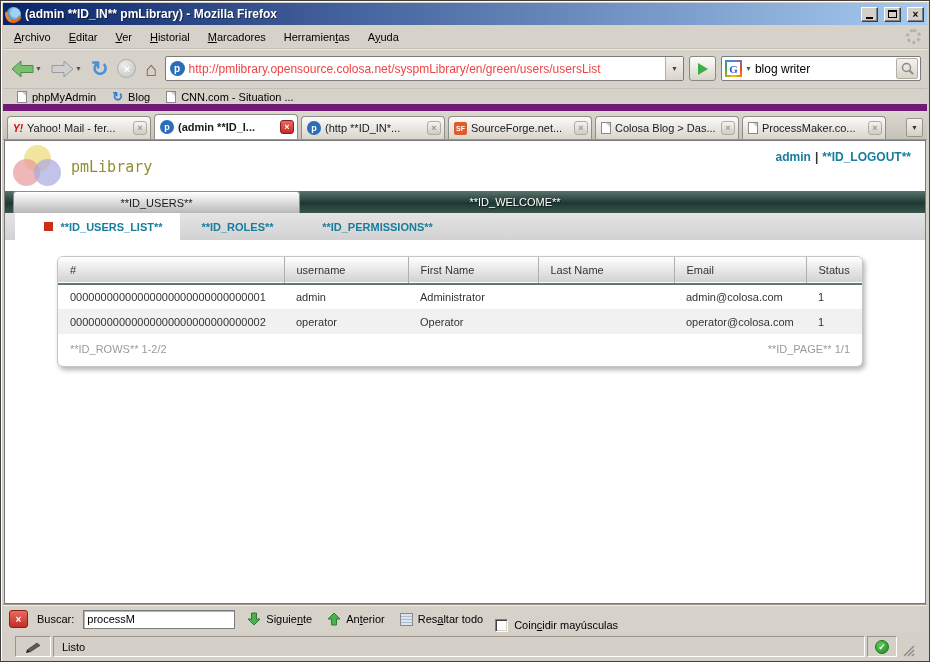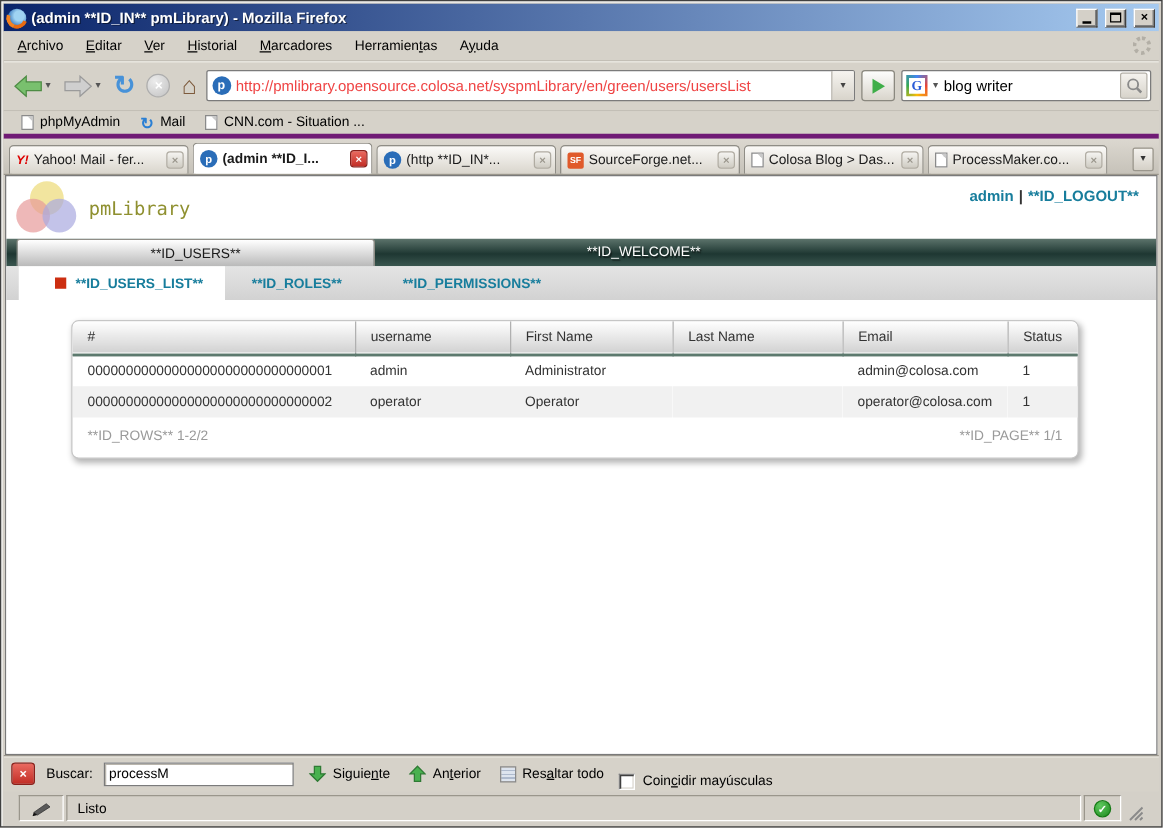--- a/index.html
+++ b/index.html
@@ -55,21 +55,21 @@
   .g-icon { width:17px; height:17px; border:2px solid transparent; flex:none;
             background:linear-gradient(#fff,#fff) padding-box, conic-gradient(#4285f4,#ea4335,#fbbc05,#34a853,#4285f4) border-box;
             display:flex; align-items:center; justify-content:center; font-family:"Liberation Serif",serif;
             font-weight:bold; font-size:11px; color:#2a5bd7; }
   .search-input { flex:1; border:none; outline:none; font-family:"Liberation Sans",sans-serif; font-size:12px; min-width:0; }
   .mag-btn { width:22px; height:21px; border:1px solid #b3afa6; border-radius:2px;
              background:linear-gradient(#f4f2ee,#d8d4cb); display:flex; align-items:center; justify-content:center; flex:none; }
 
   
   .bookmarkbar { height:22px; display:flex; align-items:center; gap:4px; padding:0 8px; background:#d6d2c9;
-                 border-bottom:4px solid #701a75; }
+                 border-bottom:7px solid #701a75; }
   .bookmark { display:flex; align-items:center; gap:5px; padding:2px 6px; }
   .ico-page { width:10px; height:12px; background:#fff; border:1px solid #8a8a8a; position:relative; flex:none; }
   .ico-page::after { content:""; position:absolute; top:0; right:0; border:2px solid #c9c9c9;
                      border-left-color:transparent; border-bottom-color:transparent; }
   .ico-sync { color:#2a7fd4; font-weight:bold; font-size:13px; line-height:1; }
 
   
   .tabstrip { height:29px; background:linear-gradient(#dcd8d0,#c6c2b9); display:flex; align-items:flex-end;
               padding:4px 2px 0 4px; gap:3px; border-bottom:1px solid #9a968c; }
   .tab { width:144px; height:23px; border:1px solid #8f8d86; border-bottom:none; border-radius:4px 4px 0 0;
@@ -232,21 +232,21 @@
     </div>
   </div>
 
   <div class="bookmarkbar">
       <div class="bookmark">
         <span class="ico-page"></span>
         <span>phpMyAdmin</span>
       </div>
       <div class="bookmark">
         <span class="ico-sync">↻</span>
-        <span>Mail</span>
+        <span>Blog</span>
       </div>
       <div class="bookmark">
         <span class="ico-page"></span>
         <span>CNN.com - Situation ...</span>
       </div>
     </div>
 
   <div class="tabstrip">
 
     <div class="tab">

